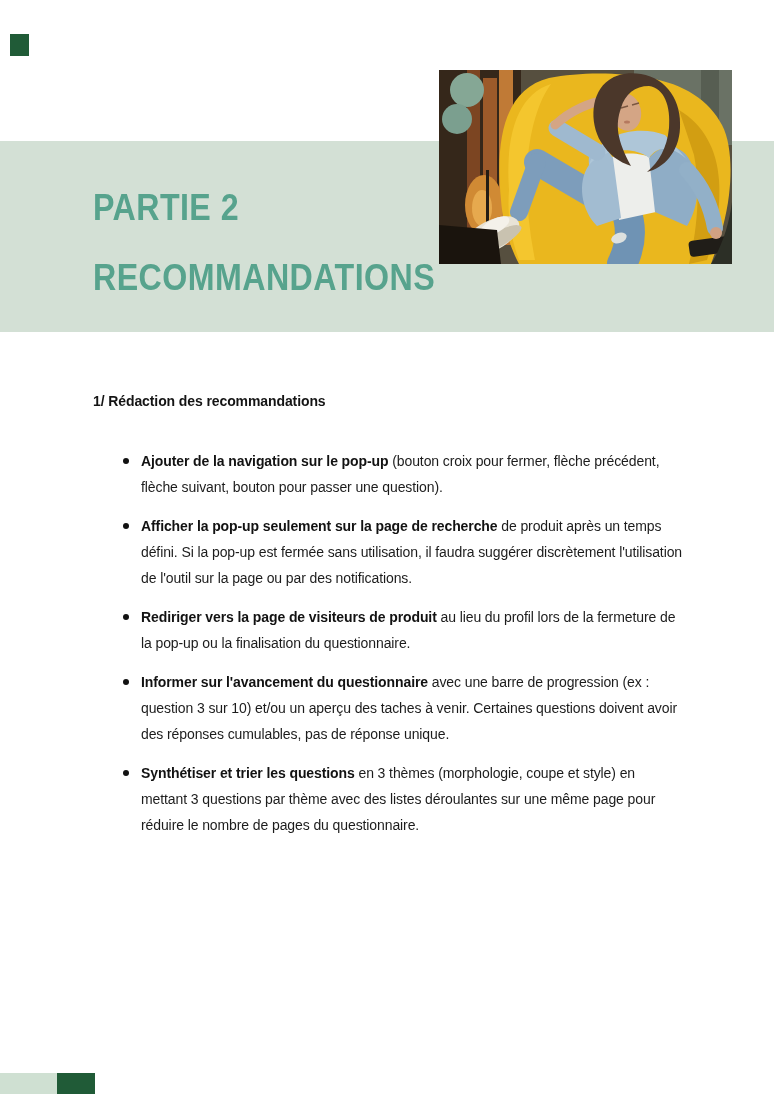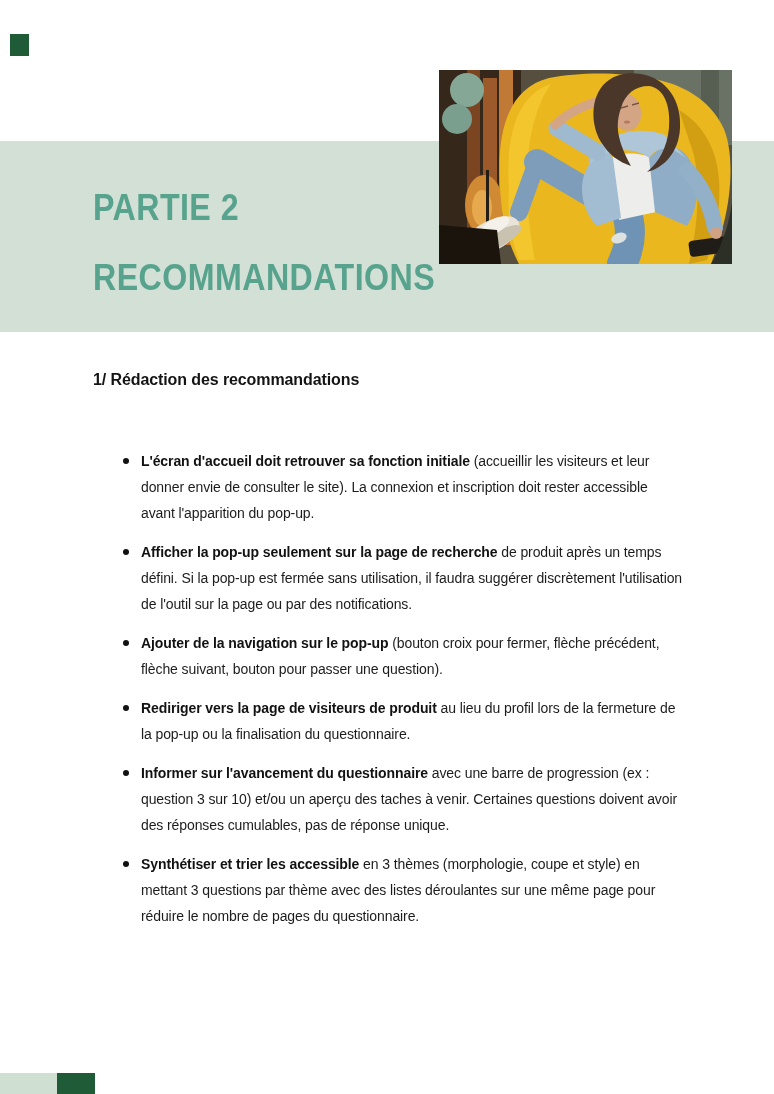--- a/index.html
+++ b/index.html
@@ -13,22 +13,22 @@
     font-weight:700;font-size:37px;line-height:44px;color:#57a38d;
     transform:scaleX(0.87);transform-origin:left top;letter-spacing:0.5px;
   }
   .t1{top:186px;} .t2{top:256px;}
   .photo{position:absolute;left:439px;top:70px;width:293px;height:194px;overflow:hidden;}
   .photo svg{display:block;}
   .corner-tl{position:absolute;left:10px;top:34px;width:19px;height:22px;background:#205b37;}
   .corner-bl-light{position:absolute;left:0;top:1073px;width:57px;height:21px;background:#cfe0d2;}
   .corner-bl-dark{position:absolute;left:57px;top:1073px;width:38px;height:21px;background:#205b37;}
   .heading{
-    position:absolute;left:93px;top:371px;
-    font-size:16px;font-weight:700;color:#141414;letter-spacing:-0.1px;
+    position:absolute;left:93px;top:393px;
+    font-size:14px;font-weight:700;color:#141414;letter-spacing:-0.1px;
   }
   .bullets{
     position:absolute;left:122px;top:448px;width:562px;
     margin:0;padding:0;list-style:none;
   }
   .bullets li{
     position:relative;padding-left:19px;margin:0 0 13px 0;
     font-size:14px;line-height:26px;color:#1c1c1c;letter-spacing:-0.1px;
   }
   .dot{position:absolute;left:1px;top:10px;width:6px;height:6px;border-radius:50%;background:#121212;}
@@ -104,35 +104,32 @@
 
       <path d="M0,155 L58,160 L62,194 L0,194 Z" fill="#1a140d"></path>
       <path d="M272,194 L293,194 L293,132 C290,156 282,178 272,194 Z" fill="#2c2f26"></path>
     </svg>
   </div>
 
   <div class="heading">1/ Rédaction des recommandations</div>
 
   <ul class="bullets">
     <li>
-      <span class="dot"></span><span class="b">L'écran d'accueil doit retrouver sa fonction initiale</span><span> (accueillir les visiteurs et leur donner envie de consulter le site). La connexion et inscription doit rester accessible avant l'apparition du pop-up.</span>
+      <span class="dot"></span><span class="b">Ajouter de la navigation sur le pop-up</span><span> (bouton croix pour fermer, flèche précédent, flèche suivant, bouton pour passer une question).</span>
     </li>
     <li>
       <span class="dot"></span><span class="b">Afficher la pop-up seulement sur la page de recherche</span><span> de produit après un temps défini. Si la pop-up est fermée sans utilisation, il faudra suggérer discrètement l'utilisation de l'outil sur la page ou par des notifications.</span>
-    </li>
-    <li>
-      <span class="dot"></span><span class="b">Ajouter de la navigation sur le pop-up</span><span> (bouton croix pour fermer, flèche précédent, flèche suivant, bouton pour passer une question).</span>
     </li>
     <li>
       <span class="dot"></span><span class="b">Rediriger vers la page de visiteurs de produit</span><span> au lieu du profil lors de la fermeture de la pop-up ou la finalisation du questionnaire.</span>
     </li>
     <li>
       <span class="dot"></span><span class="b">Informer sur l'avancement du questionnaire</span><span> avec une barre de progression (ex : question 3 sur 10) et/ou un aperçu des taches à venir. Certaines questions doivent avoir des réponses cumulables, pas de réponse unique.</span>
     </li>
     <li>
-      <span class="dot"></span><span class="b">Synthétiser et trier les accessible</span><span> en 3 thèmes (morphologie, coupe et style) en mettant 3 questions par thème avec des listes déroulantes sur une même page pour réduire le nombre de pages du questionnaire.</span>
+      <span class="dot"></span><span class="b">Synthétiser et trier les questions</span><span> en 3 thèmes (morphologie, coupe et style) en mettant 3 questions par thème avec des listes déroulantes sur une même page pour réduire le nombre de pages du questionnaire.</span>
     </li>
   </ul>
 
   <div class="corner-bl-light"></div>
   <div class="corner-bl-dark"></div>
 
 </div>
 
 </body></html>

